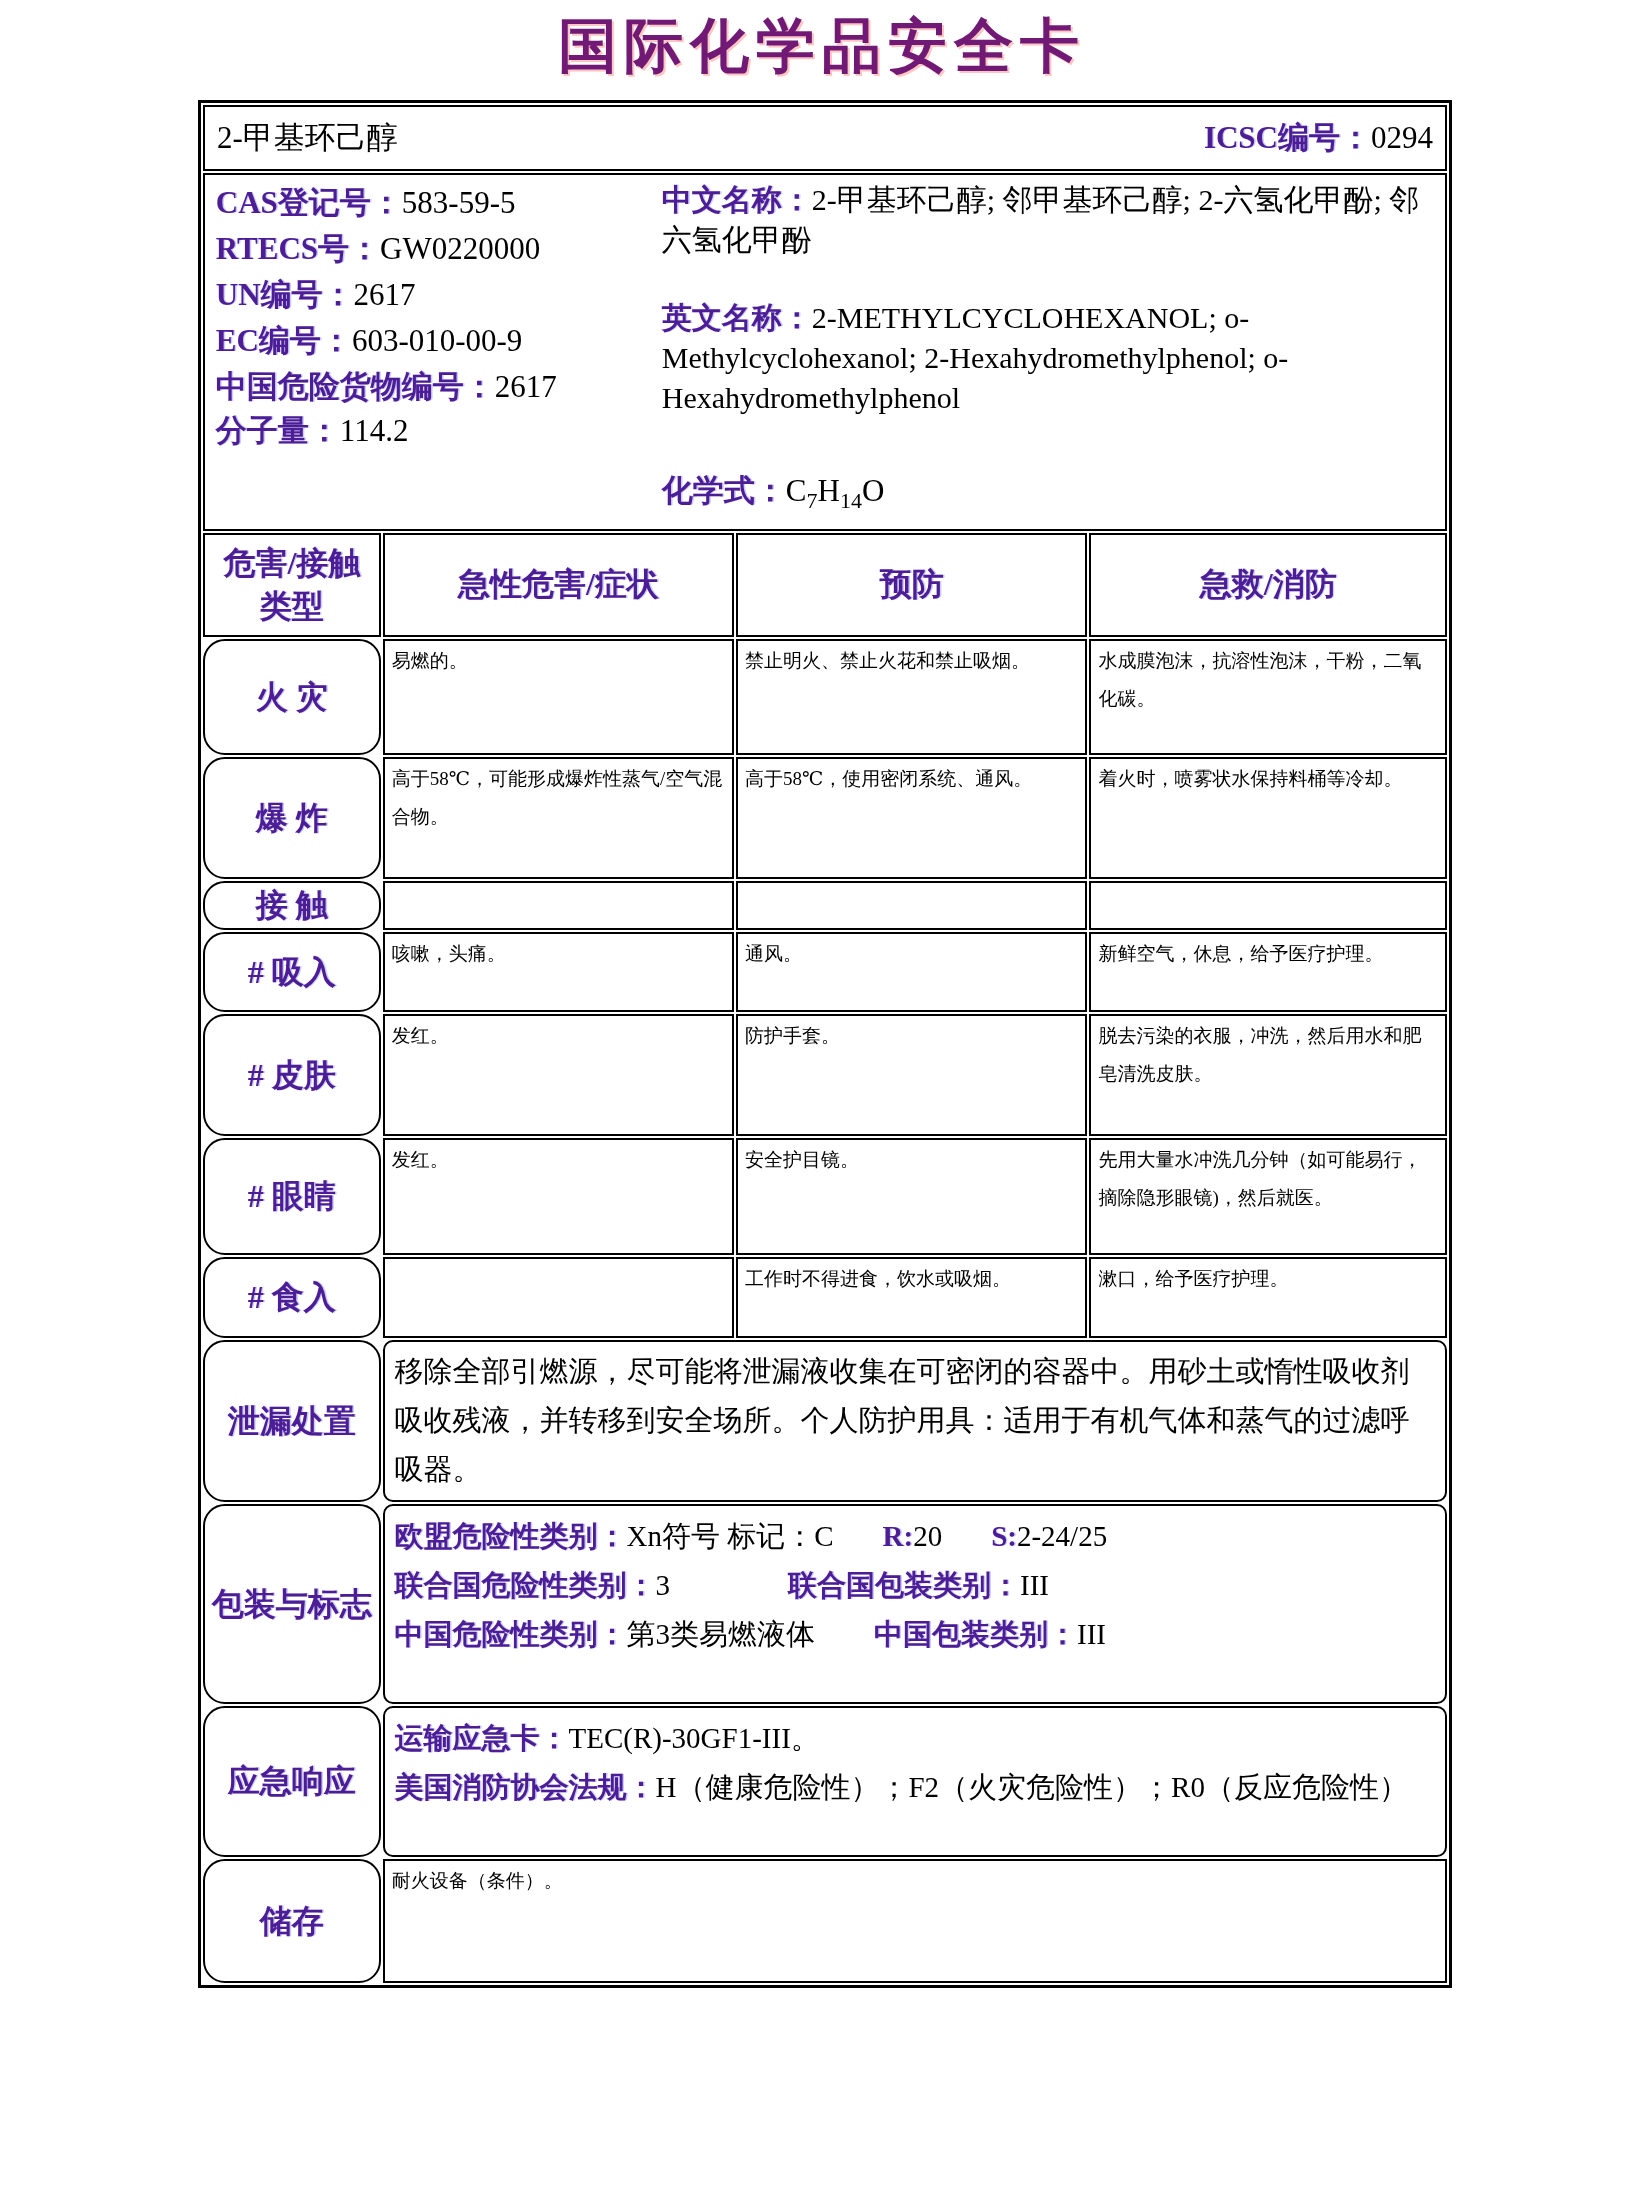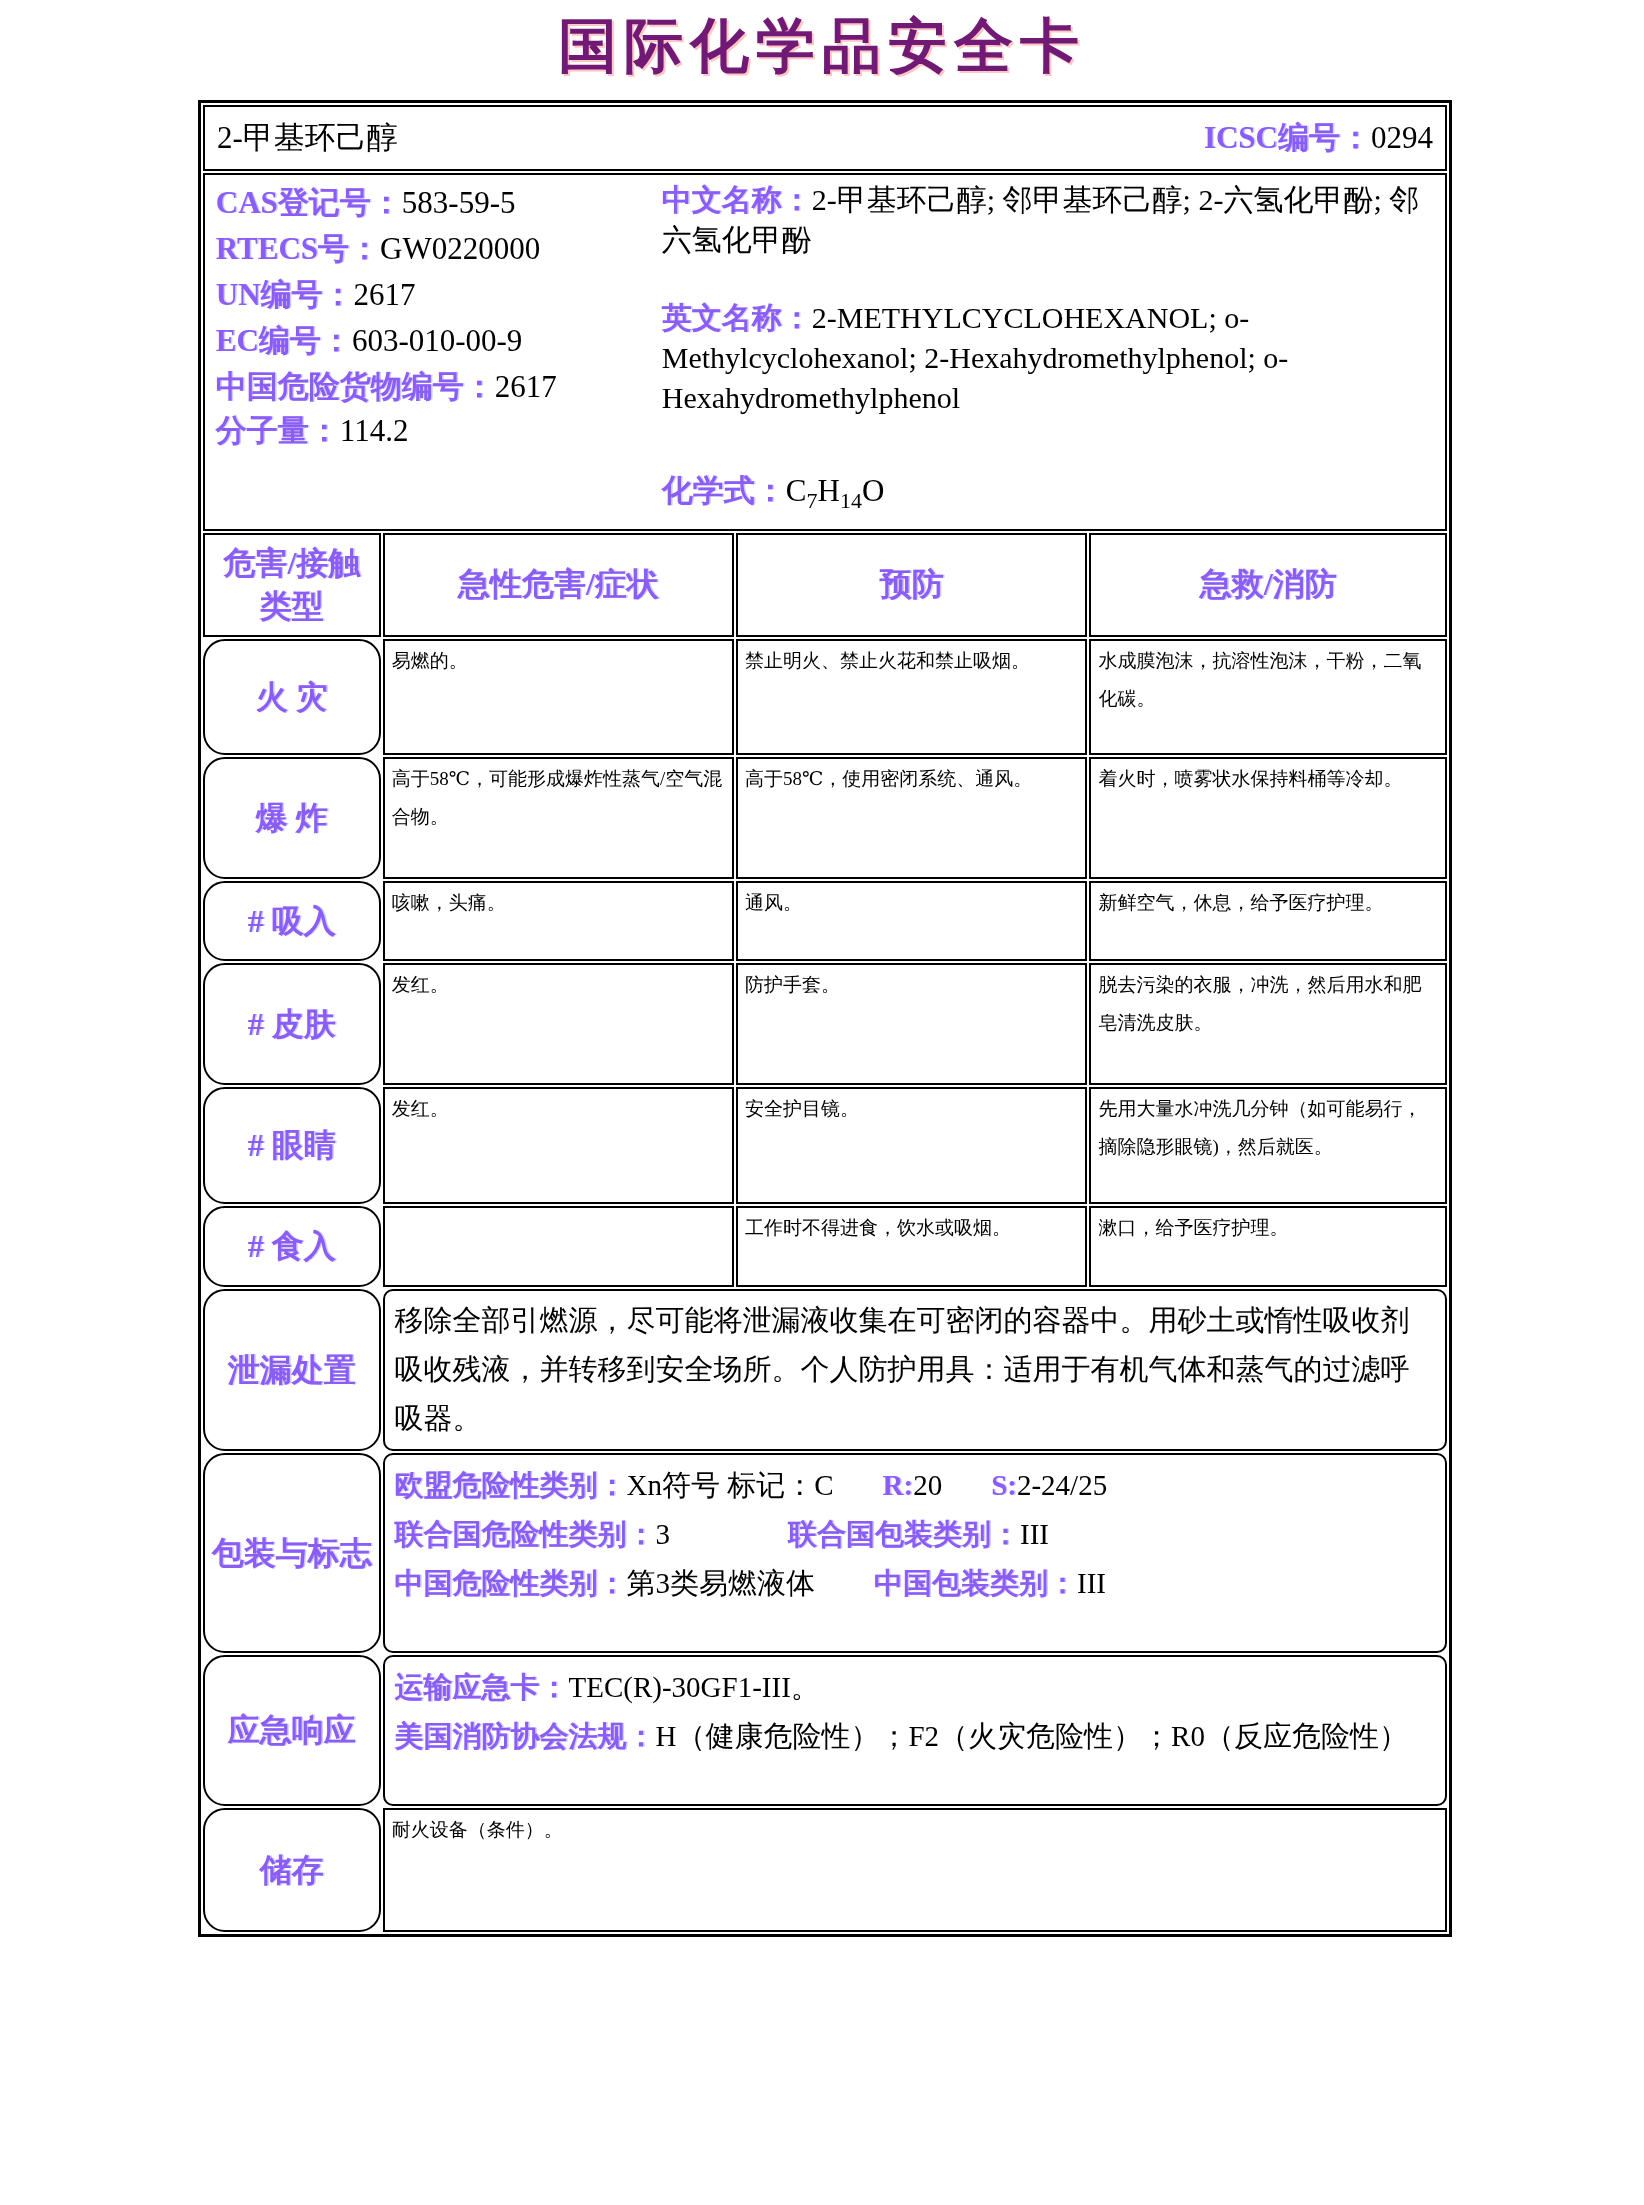--- a/index.html
+++ b/index.html
@@ -22,21 +22,21 @@
     table-layout:fixed;
     border-collapse:separate;
     border-spacing:2.8px;
     border:3.5px solid #000;
     background:#fff;
     width:1254px;
     margin:18px 0 0 198px;
   }
   td{border:2.1px solid #000;vertical-align:top;overflow:hidden;}
   
-  .b{color:#8b5cf6;font-weight:bold;text-shadow:1.4px 0 0 rgba(120,120,255,0.38);}
+  .b{color:#4c1d95;font-weight:bold;text-shadow:1.4px 0 0 rgba(120,120,255,0.38);}
   
   .rowa-cell{vertical-align:middle;height:60px;}
   .rowa{display:flex;justify-content:space-between;align-items:center;padding:0 11px;font-size:31px;}
   
   .rowb-cell{height:352px;}
   .idwrap{display:flex;height:343px;padding:4.2px 9.8px;box-sizing:border-box;}
   .idleft{width:446px;display:flex;flex-direction:column;justify-content:flex-start;}
   .idright{flex:1;display:flex;flex-direction:column;}
   .idline{font-size:31px;line-height:46px;white-space:nowrap;}
   .namep{font-size:30px;line-height:40px;margin:0;}
@@ -135,20 +135,26 @@
     <td class="c">水成膜泡沫，抗溶性泡沫，干粉，二氧化碳。</td>
   </tr>
 
   <tr>
     <td class="rl b h-expl">爆 炸</td>
     <td class="c">高于58℃，可能形成爆炸性蒸气/空气混合物。</td>
     <td class="c">高于58℃，使用密闭系统、通风。</td>
     <td class="c">着火时，喷雾状水保持料桶等冷却。</td>
   </tr>
 
+  <tr>
+    <td class="rl b h-cont">接 触</td>
+    <td class="c"></td>
+    <td class="c"></td>
+    <td class="c"></td>
+  </tr>
 
   <tr>
     <td class="rl b h-inh"># 吸入</td>
     <td class="c">咳嗽，头痛。</td>
     <td class="c">通风。</td>
     <td class="c">新鲜空气，休息，给予医疗护理。</td>
   </tr>
 
   <tr>
     <td class="rl b h-skin"># 皮肤</td>

